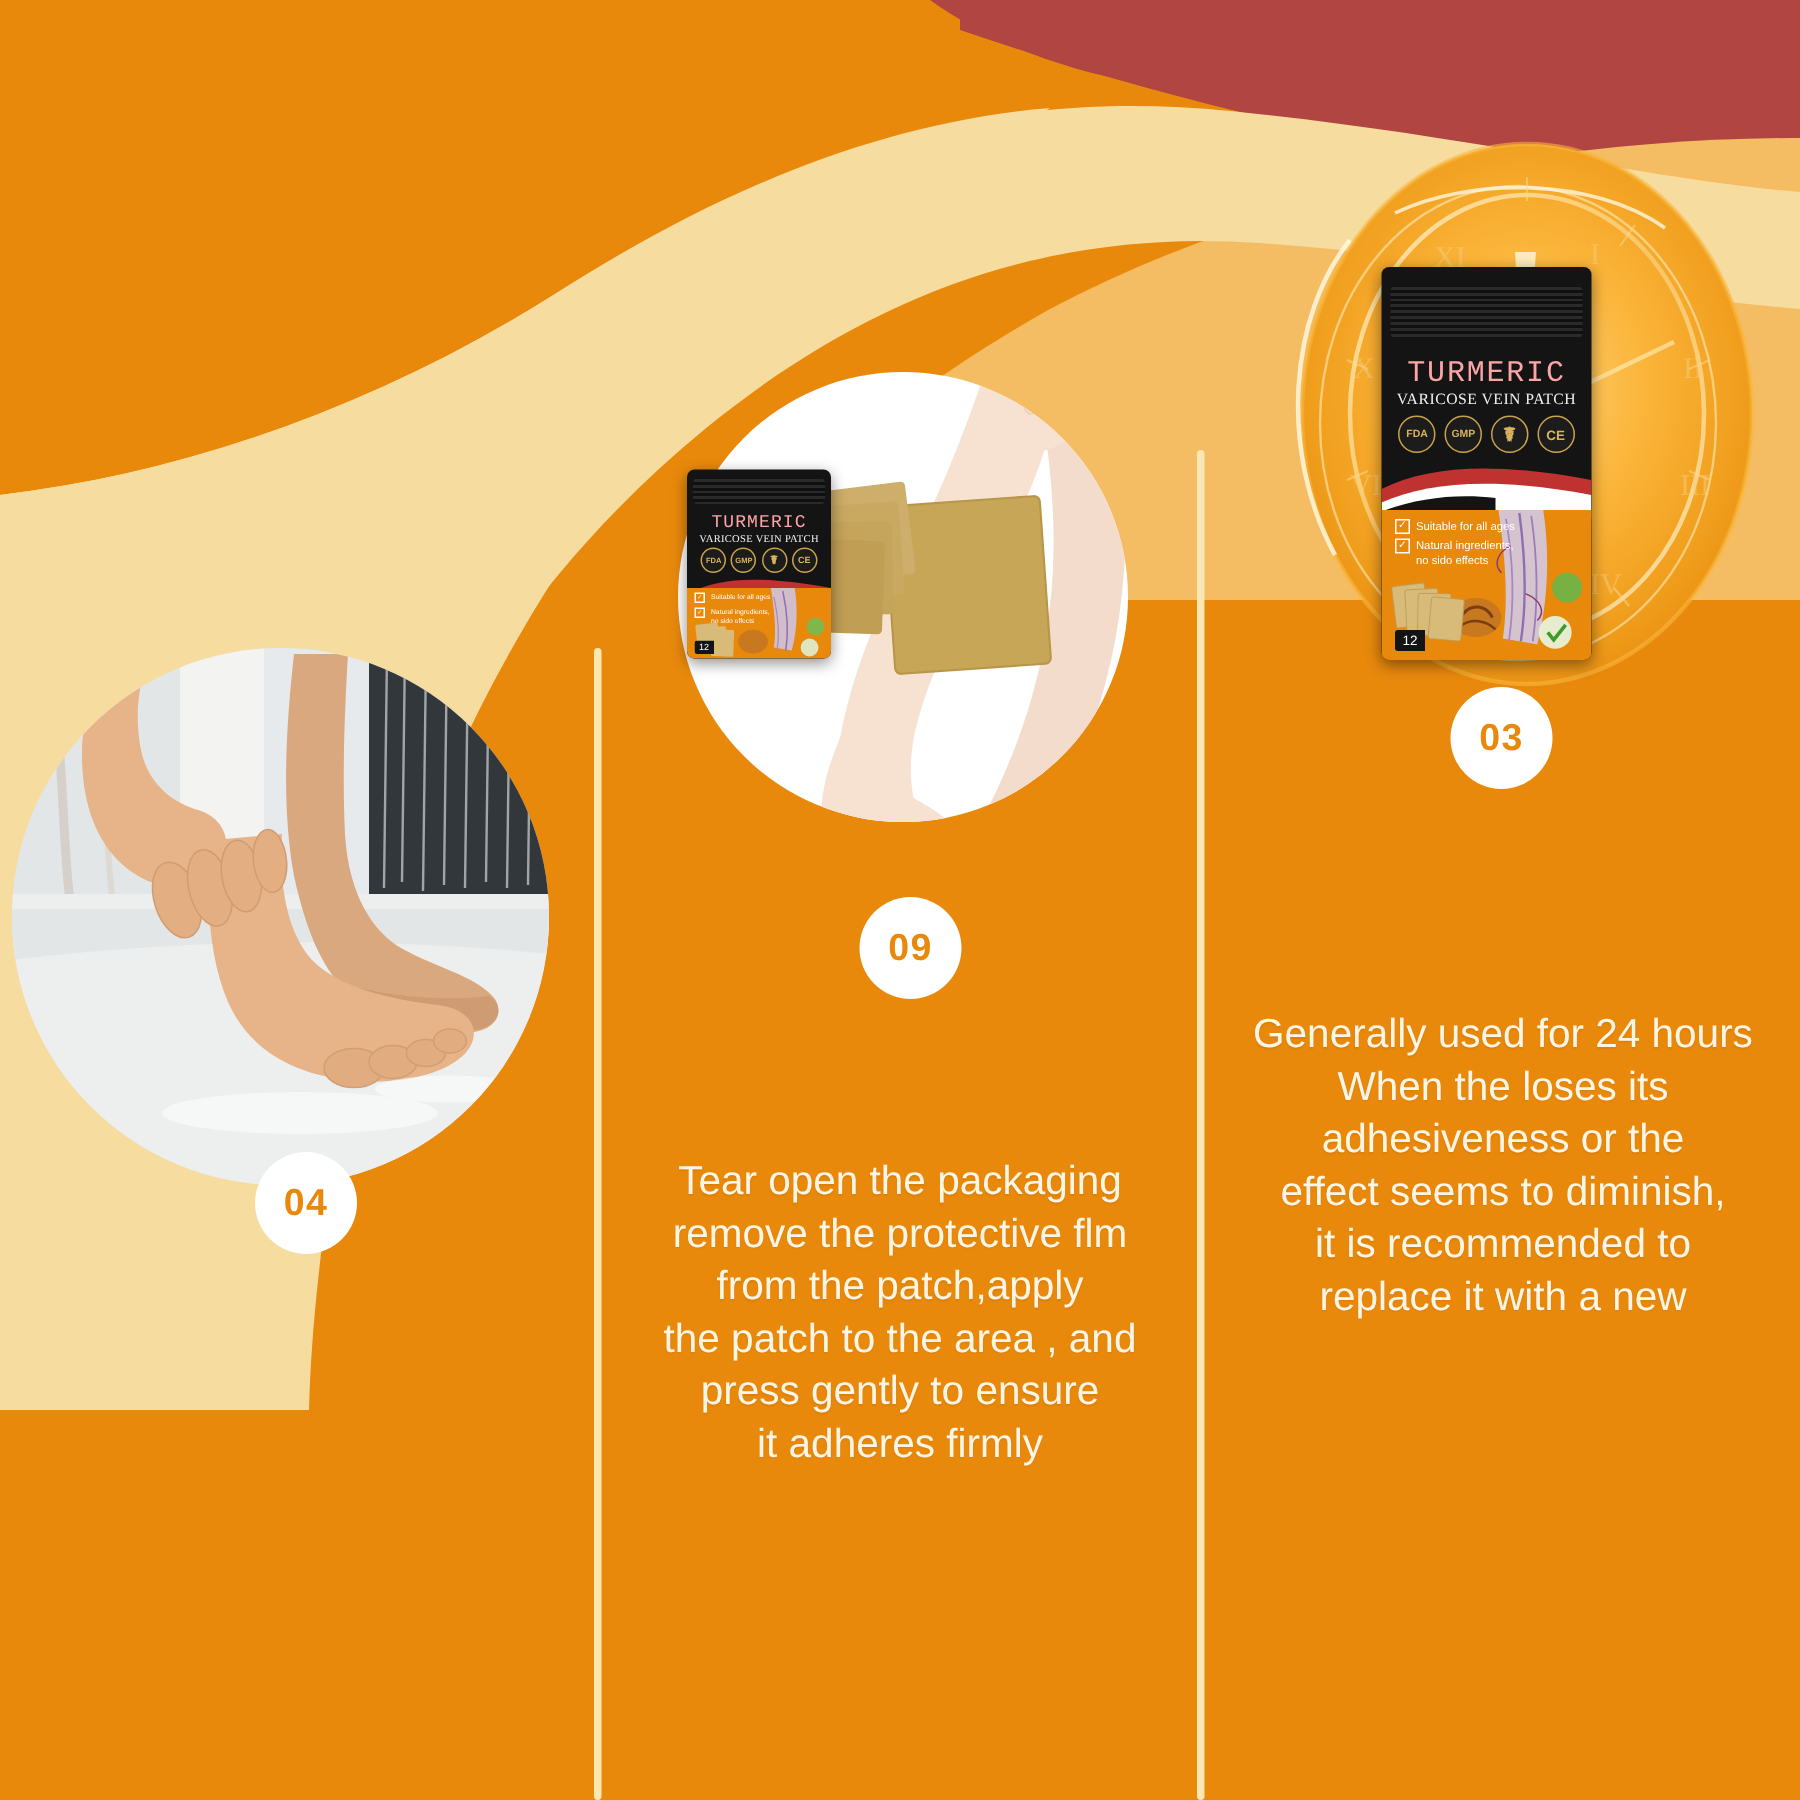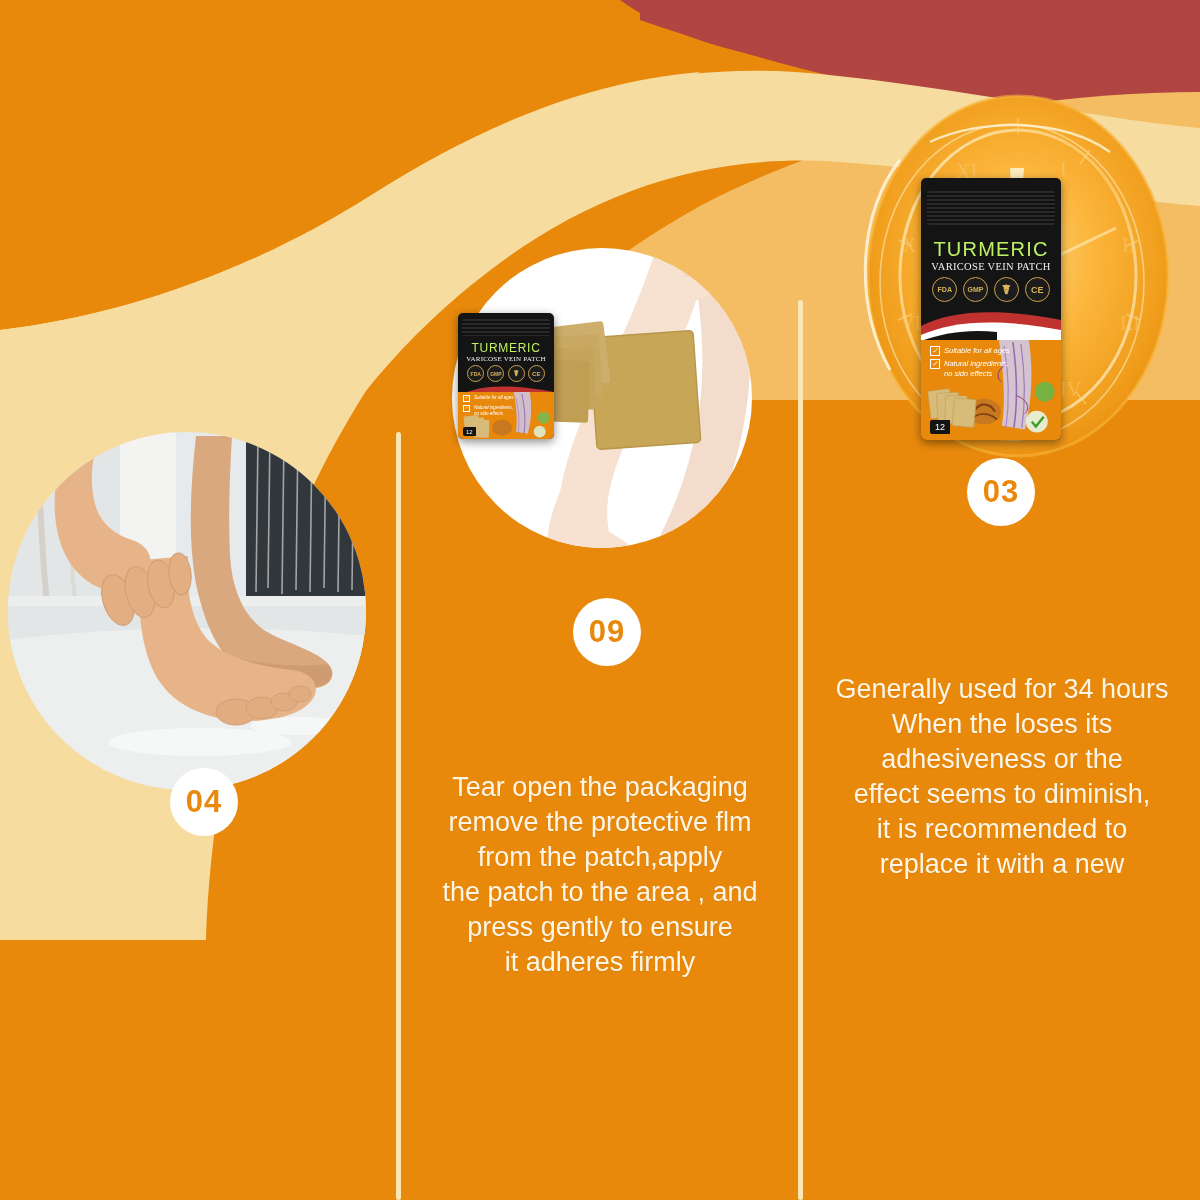--- a/index.html
+++ b/index.html
@@ -25,21 +25,21 @@
 
   
   .divider{position:absolute;width:5px;background:#FAE7B4;border-radius:3px;}
   .divider.d1{left:396px;top:432px;height:768px;}
   .divider.d2{left:798px;top:300px;height:900px;}
 
   
   .num-badge{
     position:absolute;width:68px;height:68px;border-radius:50%;
     background:#FFFFFF;display:flex;align-items:center;justify-content:center;
-    color:#E8890C;font-size:31px;font-weight:700;letter-spacing:1px;
+    color:#E8890C;font-size:25px;font-weight:700;letter-spacing:1px;
     font-family:"Liberation Sans", sans-serif;
     box-shadow:0 0 0 0 rgba(0,0,0,0);
   }
   .n1{left:170px;top:768px;}
   .n2{left:573px;top:598px;}
   .n3{left:967px;top:458px;}
 
   
   .caption{
     position:absolute;color:#FDF6E6;text-align:center;
@@ -51,31 +51,31 @@
   .c1{left:6px;top:905px;width:388px;}
   .c2{left:404px;top:770px;width:392px;}
   .c3{left:806px;top:672px;width:392px;}
 
   
   .pack{position:absolute;background:#141414;border-radius:5px;overflow:hidden;
         box-shadow:0 3px 10px rgba(0,0,0,.45);}
   .pack .zipbar{position:absolute;left:4%;right:4%;top:5%;height:13%;
         background:repeating-linear-gradient(to bottom,#2a2a2a 0,#2a2a2a 2px,#101010 2px,#101010 4px);
         border-radius:3px;}
-  .pack .brand{position:absolute;left:0;right:0;text-align:center;color:#bef264;
-        font-family:Liberation Sans, sans-serif;letter-spacing:.06em;}
+  .pack .brand{position:absolute;left:0;right:0;text-align:center;color:#fca5a5;
+        font-family:Liberation Mono, monospace;letter-spacing:.06em;}
   .pack .sub{position:absolute;left:0;right:0;text-align:center;color:#F0F0F0;
         font-family:"Liberation Serif", serif;letter-spacing:.03em;}
   .badges{position:absolute;display:flex;justify-content:space-around;align-items:center;}
   .badge{border-radius:50%;border:1px solid #C9A24A;color:#D8B45C;
         display:flex;align-items:center;justify-content:center;
         background:#1c1c1c;font-weight:700;}
   .wave-white{position:absolute;left:0;right:0;}
   .lowerpanel{position:absolute;left:0;right:0;bottom:0;background:#E8890C;}
-  .bullets{position:absolute;color:#FFFFFF;font-style:italic;}
+  .bullets{position:absolute;color:#FFFFFF;}
   .bullet{display:flex;align-items:flex-start;gap:4px;margin-bottom:3px;}
   .chk{display:inline-block;border:1px solid #fff;color:#fff;text-align:center;line-height:1;}
   .pcs{position:absolute;display:flex;align-items:stretch;overflow:hidden;border-radius:2px;}
   .pcs .n{background:#141414;color:#fff;display:flex;align-items:center;justify-content:center;}
   .pcs .p{background:#C22F2F;color:#fff;display:flex;align-items:center;justify-content:center;font-weight:700;margin-top:43px;}
 </style>
 </head>
 <body>
 
 <div id="stage">
@@ -377,20 +377,20 @@
   <div class="num-badge n1">04</div>
   <div class="num-badge n2">09</div>
   <div class="num-badge n3">03</div>
 
   <div class="caption c2">Tear open the packaging
 remove the protective flm
 from the patch,apply
 the patch to the area , and
 press gently to ensure
 it adheres firmly</div>
-  <div class="caption c3">Generally used for 34 hours
+  <div class="caption c3">Generally used for 24 hours
 When the loses its
 adhesiveness or the
 effect seems to diminish,
 it is recommended to
 replace it with a new</div>
 
 </div>
 
 </body></html>

